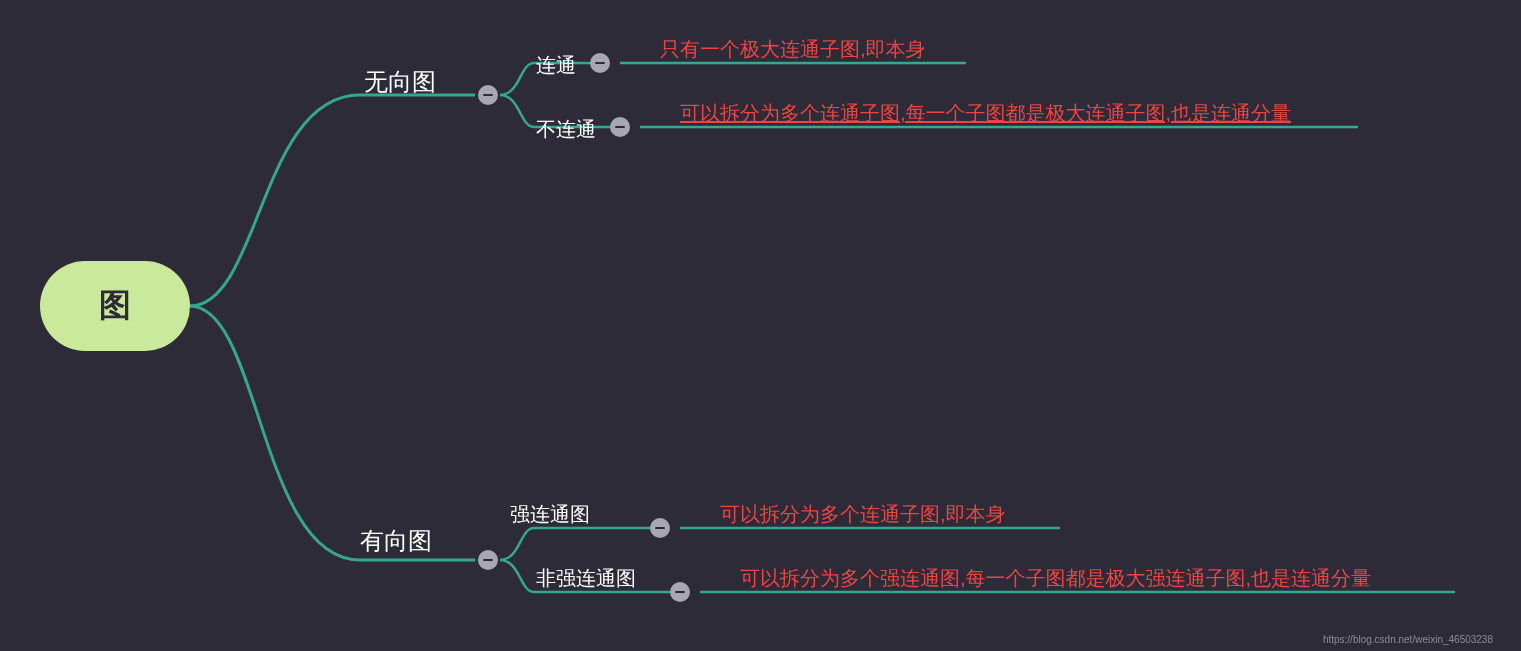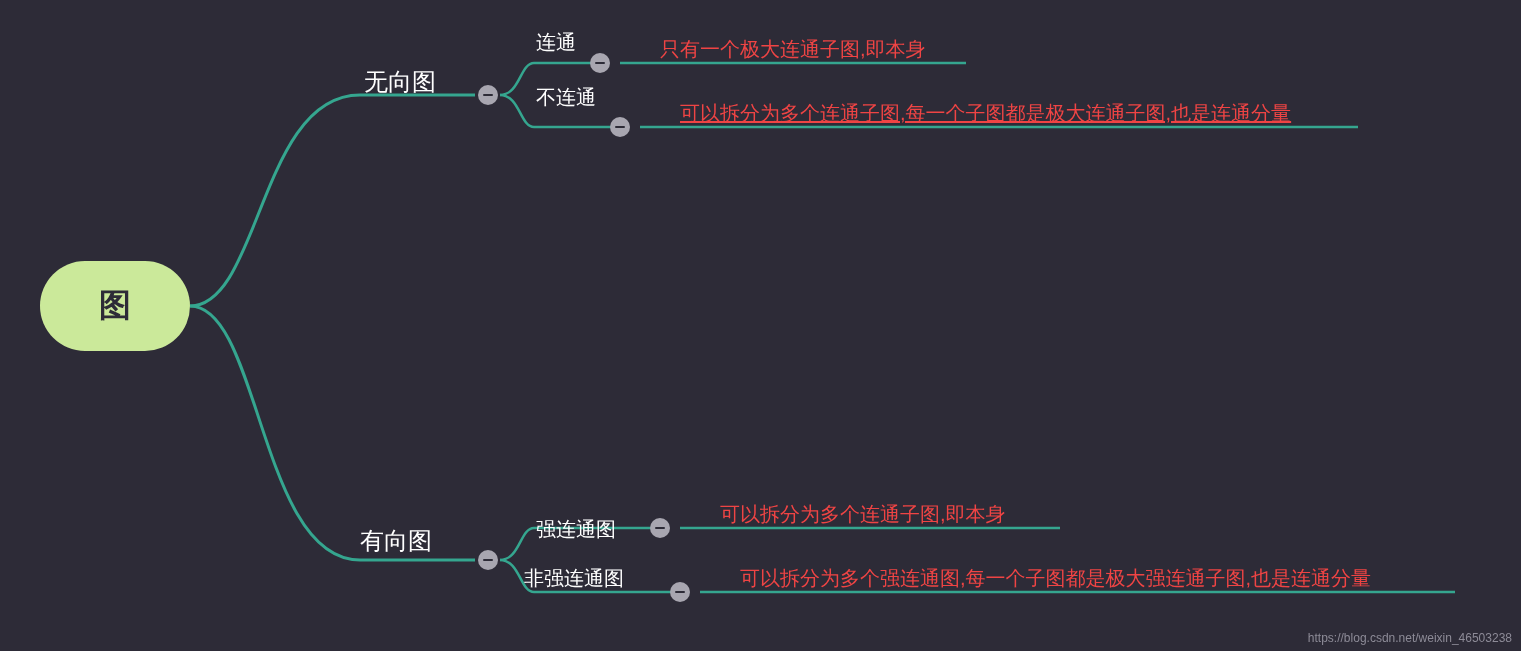--- a/index.html
+++ b/index.html
@@ -72,24 +72,24 @@
     content: "";
     display: block;
     width: 10px;
     height: 2px;
     background: #2d2b37;
     border-radius: 1px;
   }
 
   .watermark {
     position: absolute;
-    right: 9px;
+    right: 28px;
     bottom: 6px;
     color: #8d8b97;
-    font-size: 12px;
+    font-size: 10px;
     font-family: Arial, sans-serif;
     text-align: right;
   }
 </style>
 </head>
 <body>
 
 <svg class="connectors">
 
   <path d="M190 306 C 260 306, 260 95, 360 95 L 475 95" stroke="#35a68f" stroke-width="3" fill="none"></path>
@@ -115,42 +115,42 @@
 
 <div class="root-node">
   <span>图</span>
 </div>
 
 <div class="branch-label" style="left:364px; top:66px;">
   <span>无向图</span>
 </div>
 <div class="collapse-btn" style="left:478px; top:85px;"></div>
 
-<div class="leaf-label" style="left:536px; top:29px;">
+<div class="leaf-label" style="left:536px; top:52px;">
   <span>连通</span>
 </div>
 <div class="collapse-btn" style="left:590px; top:53px;"></div>
 <div class="leaf-desc" style="left:660px; top:36px;">只有一个极大连通子图,即本身</div>
 
-<div class="leaf-label" style="left:536px; top:84px;">
+<div class="leaf-label" style="left:536px; top:116px;">
   <span>不连通</span>
 </div>
 <div class="collapse-btn" style="left:610px; top:117px;"></div>
 <div class="leaf-desc" style="left:680px; top:100px;text-decoration:underline;">可以拆分为多个连通子图,每一个子图都是极大连通子图,也是连通分量</div>
 
 <div class="branch-label" style="left:360px; top:525px;">
   <span>有向图</span>
 </div>
 <div class="collapse-btn" style="left:478px; top:550px;"></div>
 
-<div class="leaf-label" style="left:536px; top:501px;margin-top:15px;">
+<div class="leaf-label" style="left:510px; top:501px;">
   <span>强连通图</span>
 </div>
 <div class="collapse-btn" style="left:650px; top:518px;"></div>
 <div class="leaf-desc" style="left:720px; top:501px;">可以拆分为多个连通子图,即本身</div>
 
-<div class="leaf-label" style="left:524px; top:565px;">
+<div class="leaf-label" style="left:536px; top:565px;">
   <span>非强连通图</span>
 </div>
 <div class="collapse-btn" style="left:670px; top:582px;"></div>
 <div class="leaf-desc" style="left:740px; top:565px;">可以拆分为多个强连通图,每一个子图都是极大强连通子图,也是连通分量</div>
 
 <div class="watermark">https://blog.csdn.net/weixin_46503238</div>
 
 </body></html>

